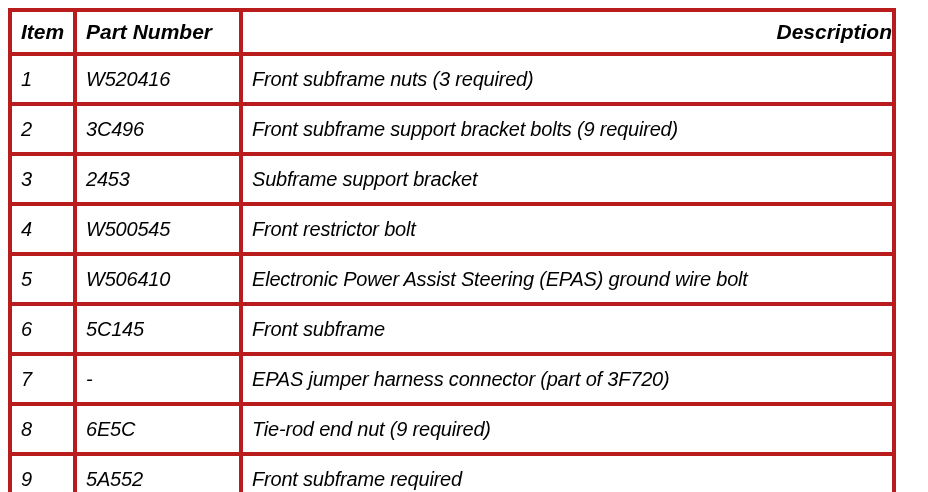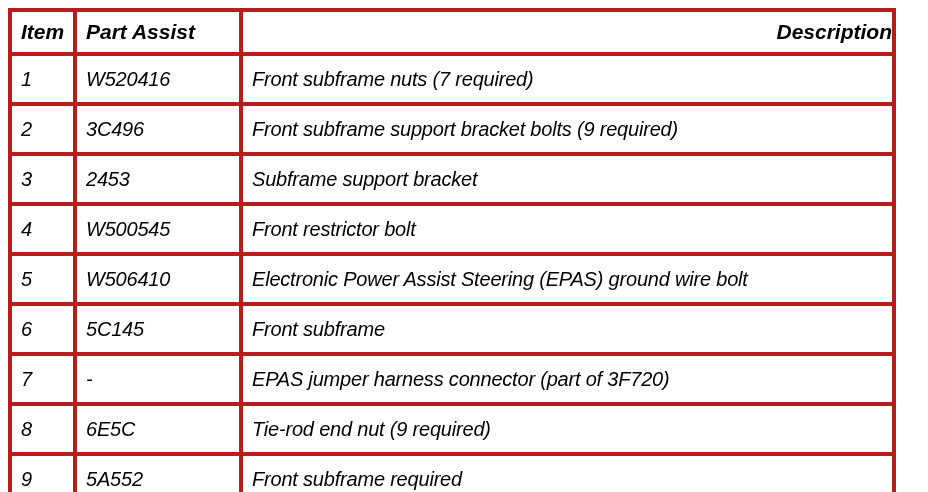--- a/index.html
+++ b/index.html
@@ -68,29 +68,29 @@
 <div class="page">
   <table class="parts">
     <colgroup>
       <col class="c-item">
       <col class="c-part">
       <col class="c-desc">
     </colgroup>
     <thead>
       <tr>
         <th>Item</th>
-        <th>Part Assist</th>
+        <th>Part Number</th>
         <th class="center">Description</th>
       </tr>
     </thead>
     <tbody id="table-body">
         <tr>
           <td>1</td>
           <td>W520416</td>
-          <td>Front subframe nuts (7 required)</td>
+          <td>Front subframe nuts (3 required)</td>
         </tr>
         <tr>
           <td>2</td>
           <td>3C496</td>
           <td>Front subframe support bracket bolts (9 required)</td>
         </tr>
         <tr>
           <td>3</td>
           <td>2453</td>
           <td>Subframe support bracket</td>

